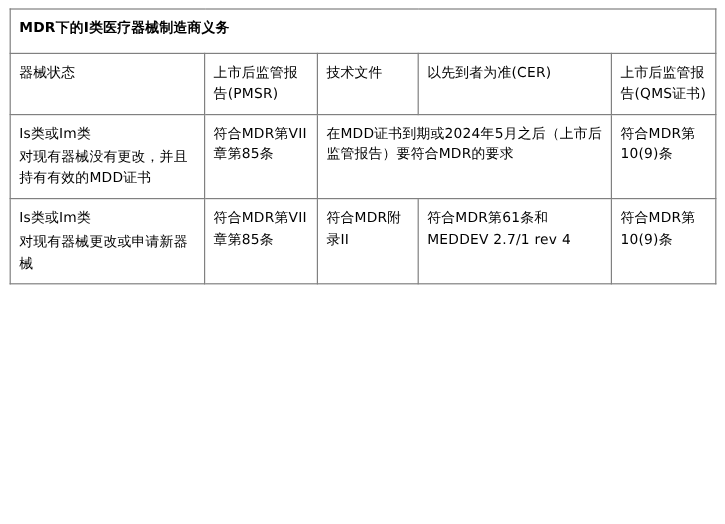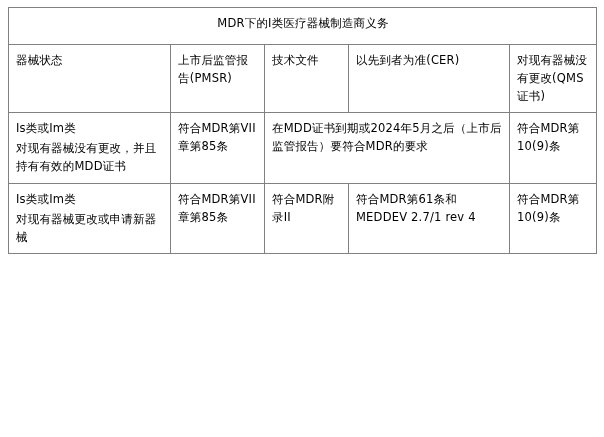--- a/index.html
+++ b/index.html
@@ -28,25 +28,26 @@
   }
   table.mdr td {
     border: 1px solid #808080;
     vertical-align: top;
     padding: 7px 6px 7px 7px;
     font-size: 11.5px;
     line-height: 1.55;
     letter-spacing: 0.2px;
   }
   td.title {
-    text-align: center;
+    text-align: left;
     vertical-align: middle;
     padding: 6px 4px 7px 4px;
     font-size: 11.5px;
     height: 22px;
+    font-weight: bold;
   }
   tr.header td {
     vertical-align: top;
   }
   .cell-line {
     display: block;
     white-space: pre-wrap;
     word-break: break-all;
   }
   col.c0 { width: 162px; }
@@ -71,21 +72,21 @@
     </colgroup>
     <tbody>
       <tr>
         <td class="title" colspan="5">MDR下的I类医疗器械制造商义务</td>
       </tr>
       <tr class="header">
         <td>器械状态</td>
         <td>上市后监管报告(PMSR)</td>
         <td>技术文件</td>
         <td>以先到者为准(CER)</td>
-        <td>对现有器械没有更改(QMS证书)</td>
+        <td>上市后监管报告(QMS证书)</td>
       </tr>
 
 
       <tr>
         <td class="r-status">
           <span class="cell-line">Is类或Im类</span>
           <span class="cell-line">对现有器械没有更改，并且持有有效的MDD证书</span>
         </td>
         <td>符合MDR第VII章第85条</td>
         <td colspan="2">在MDD证书到期或2024年5月之后（上市后监管报告）要符合MDR的要求</td>

